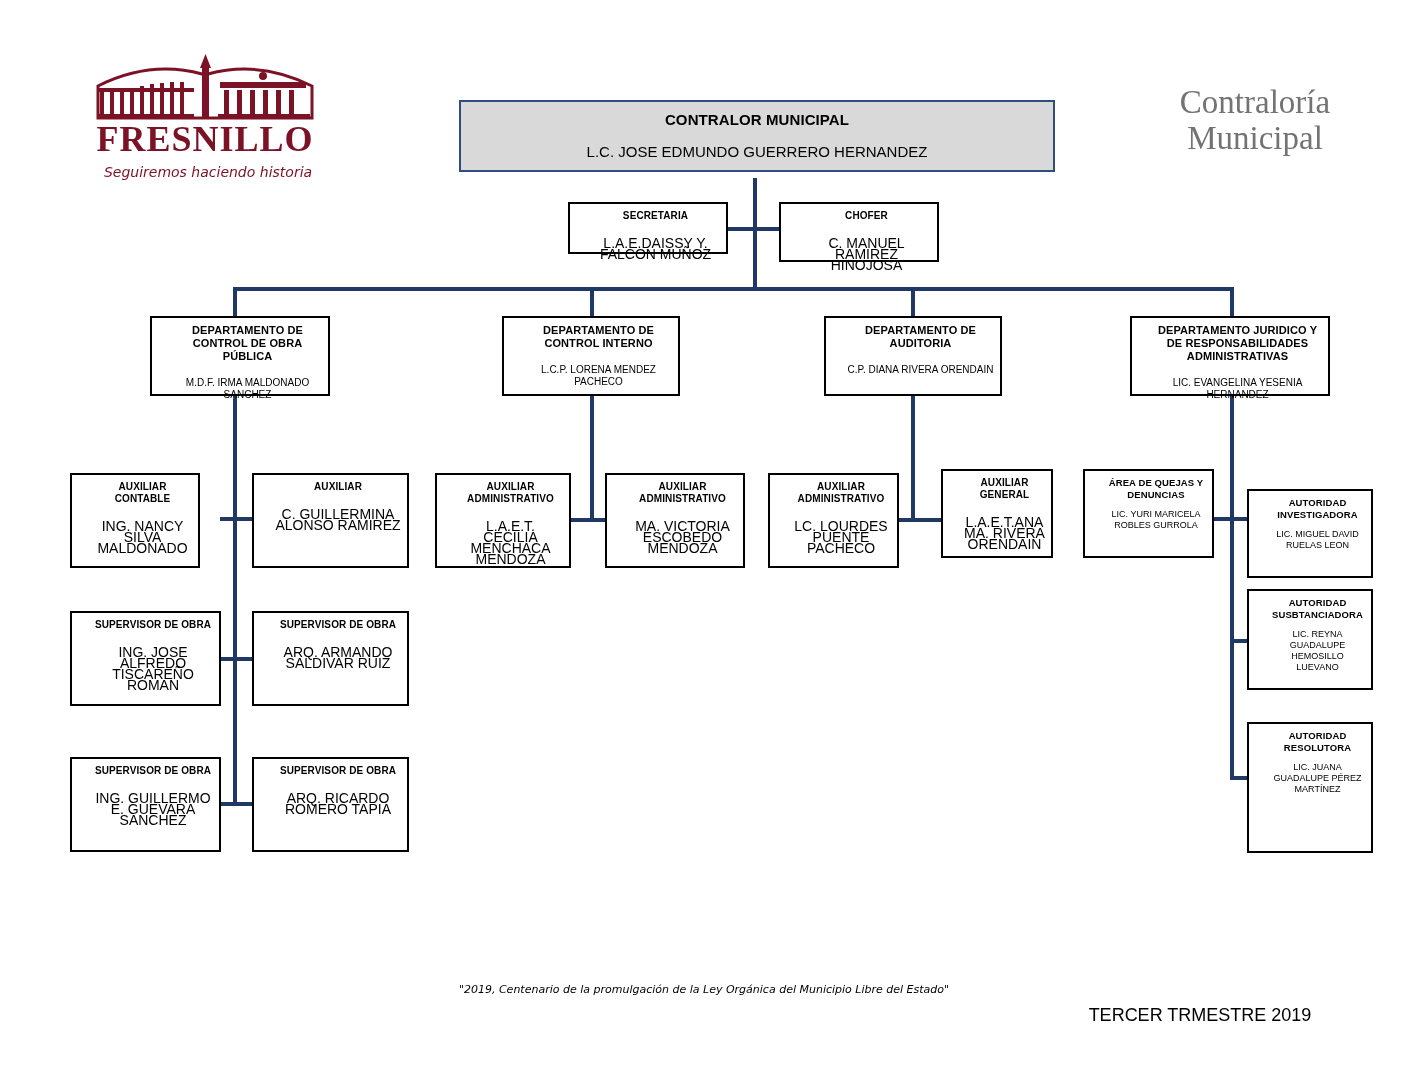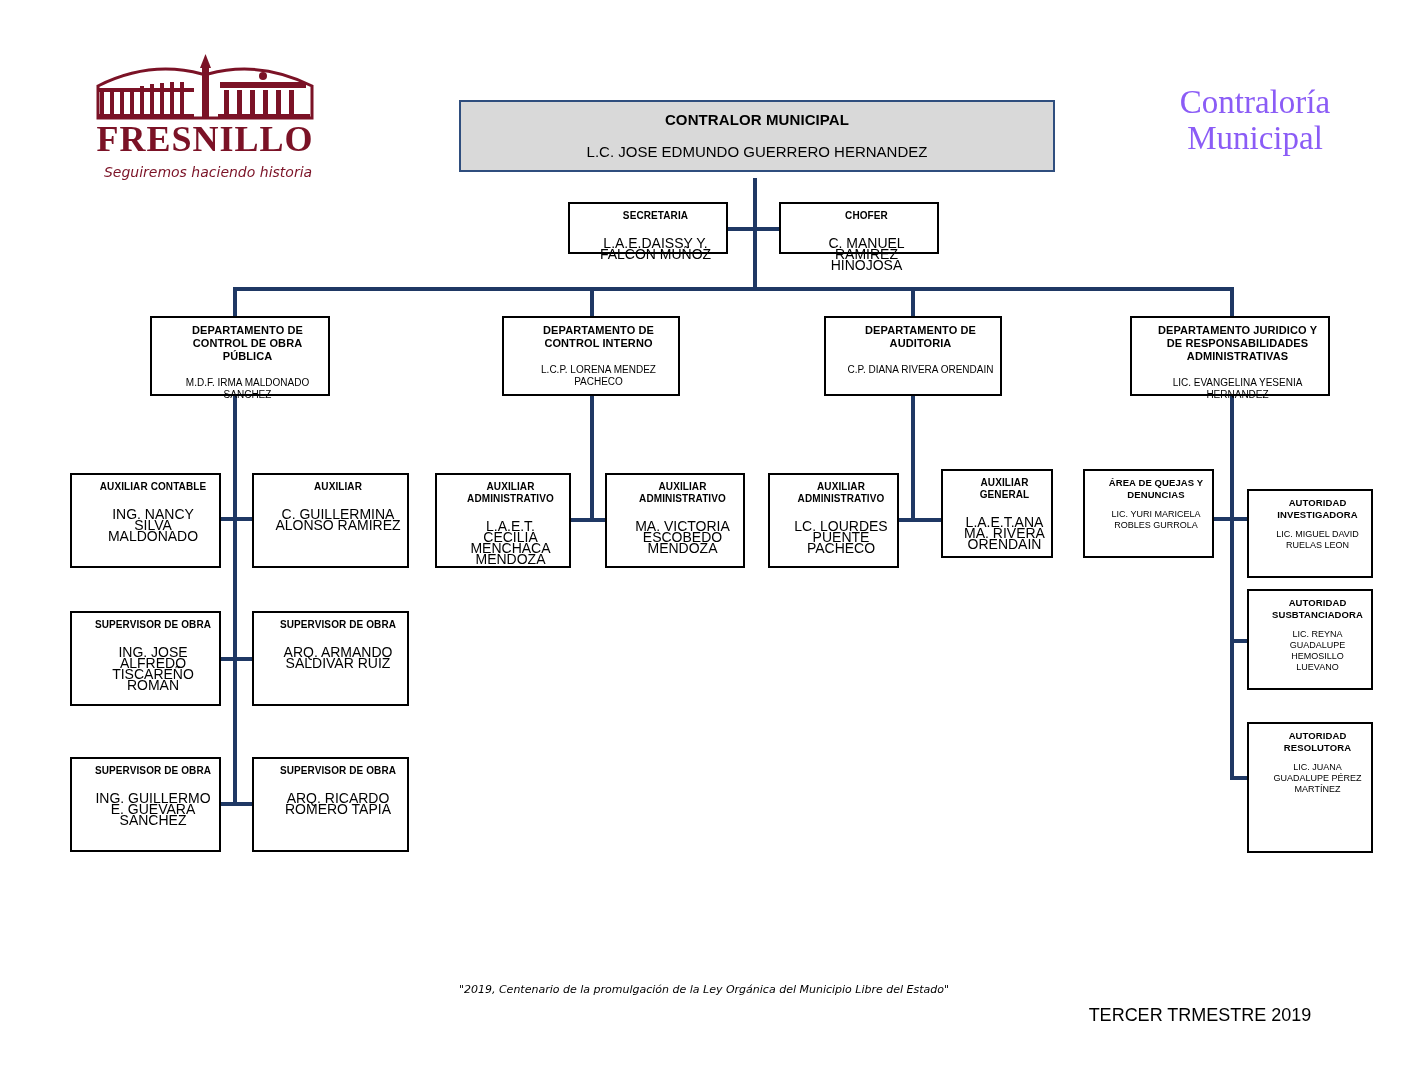--- a/index.html
+++ b/index.html
@@ -33,21 +33,21 @@
   .logo-word{font-family:"Liberation Serif","DejaVu Serif",serif;
              color:#7B1226;font-weight:bold;letter-spacing:1px;}
   .fres-main{position:absolute;left:0;top:62px;width:270px;text-align:center;
              font-size:36px;line-height:50px;}
   .fres-sub{position:absolute;left:28px;top:112px;width:220px;text-align:center;
             font-size:14px;color:#7B1226;font-style:italic;
             font-family:"DejaVu Sans",sans-serif;}
   .fres-art{position:absolute;left:20px;top:0px;width:230px;height:70px;}
 
   .logo-contraloria{position:absolute;left:1120px;top:84px;width:270px;
-                    text-align:center;color:#8b5cf6;
+                    text-align:center;color:#737373;
                     font-family:"Liberation Serif","DejaVu Serif",serif;
                     font-size:33px;line-height:36px;}
 
   
   .footer-quote{position:absolute;left:0;top:983px;width:1408px;text-align:center;
                 font-size:11px;font-style:italic;font-family:"DejaVu Sans",sans-serif;}
   .footer-quarter{position:absolute;left:1040px;top:1005px;width:320px;
                   text-align:center;font-size:18px;}
 </style>
 </head>
@@ -124,21 +124,21 @@
 
   <div class="box root" style="left:459px;top:100px;width:596px;height:72px;">
     <div class="title">CONTRALOR MUNICIPAL</div>
     <div class="name">L.C. JOSE EDMUNDO GUERRERO HERNANDEZ</div>
   </div>
 
   <div class="box small" style="left:568px;top:202px;width:160px;height:52px;">
     <div class="title">SECRETARIA</div>
     <div class="name">L.A.E.DAISSY Y. FALCON MUÑOZ</div>
   </div>
-  <div class="box small" style="left:779px;top:202px;width:160px;height:52px;">
+  <div class="box small" style="left:779px;top:202px;width:160px;height:60px;">
     <div class="title">CHOFER</div>
     <div class="name">C. MANUEL RAMIREZ HINOJOSA</div>
   </div>
 
   <div class="box dept" style="left:150px;top:316px;width:180px;height:80px;">
     <div class="title">DEPARTAMENTO DE CONTROL DE OBRA PÚBLICA</div>
     <div class="name">M.D.F. IRMA MALDONADO SANCHEZ</div>
   </div>
   <div class="box dept" style="left:502px;top:316px;width:178px;height:80px;">
     <div class="title">DEPARTAMENTO DE CONTROL INTERNO</div>
@@ -146,21 +146,21 @@
   </div>
   <div class="box dept" style="left:824px;top:316px;width:178px;height:80px;">
     <div class="title">DEPARTAMENTO DE AUDITORIA</div>
     <div class="name">C.P. DIANA RIVERA ORENDAIN</div>
   </div>
   <div class="box dept" style="left:1130px;top:316px;width:200px;height:80px;">
     <div class="title">DEPARTAMENTO JURIDICO Y DE RESPONSABILIDADES ADMINISTRATIVAS</div>
     <div class="name">LIC. EVANGELINA YESENIA HERNANDEZ</div>
   </div>
 
-  <div class="box small" style="left:70px;top:473px;width:151px;height:95px;">
+  <div class="box small" style="left:70px;top:473px;width:130px;height:95px;">
     <div class="title">AUXILIAR CONTABLE</div>
     <div class="name">ING. NANCY SILVA MALDONADO</div>
   </div>
   <div class="box small" style="left:252px;top:473px;width:157px;height:95px;">
     <div class="title">AUXILIAR</div>
     <div class="name">C. GUILLERMINA ALONSO RAMIREZ</div>
   </div>
   <div class="box small" style="left:70px;top:611px;width:151px;height:95px;">
     <div class="title">SUPERVISOR DE OBRA</div>
     <div class="name">ING. JOSE ALFREDO TISCAREÑO ROMAN</div>

